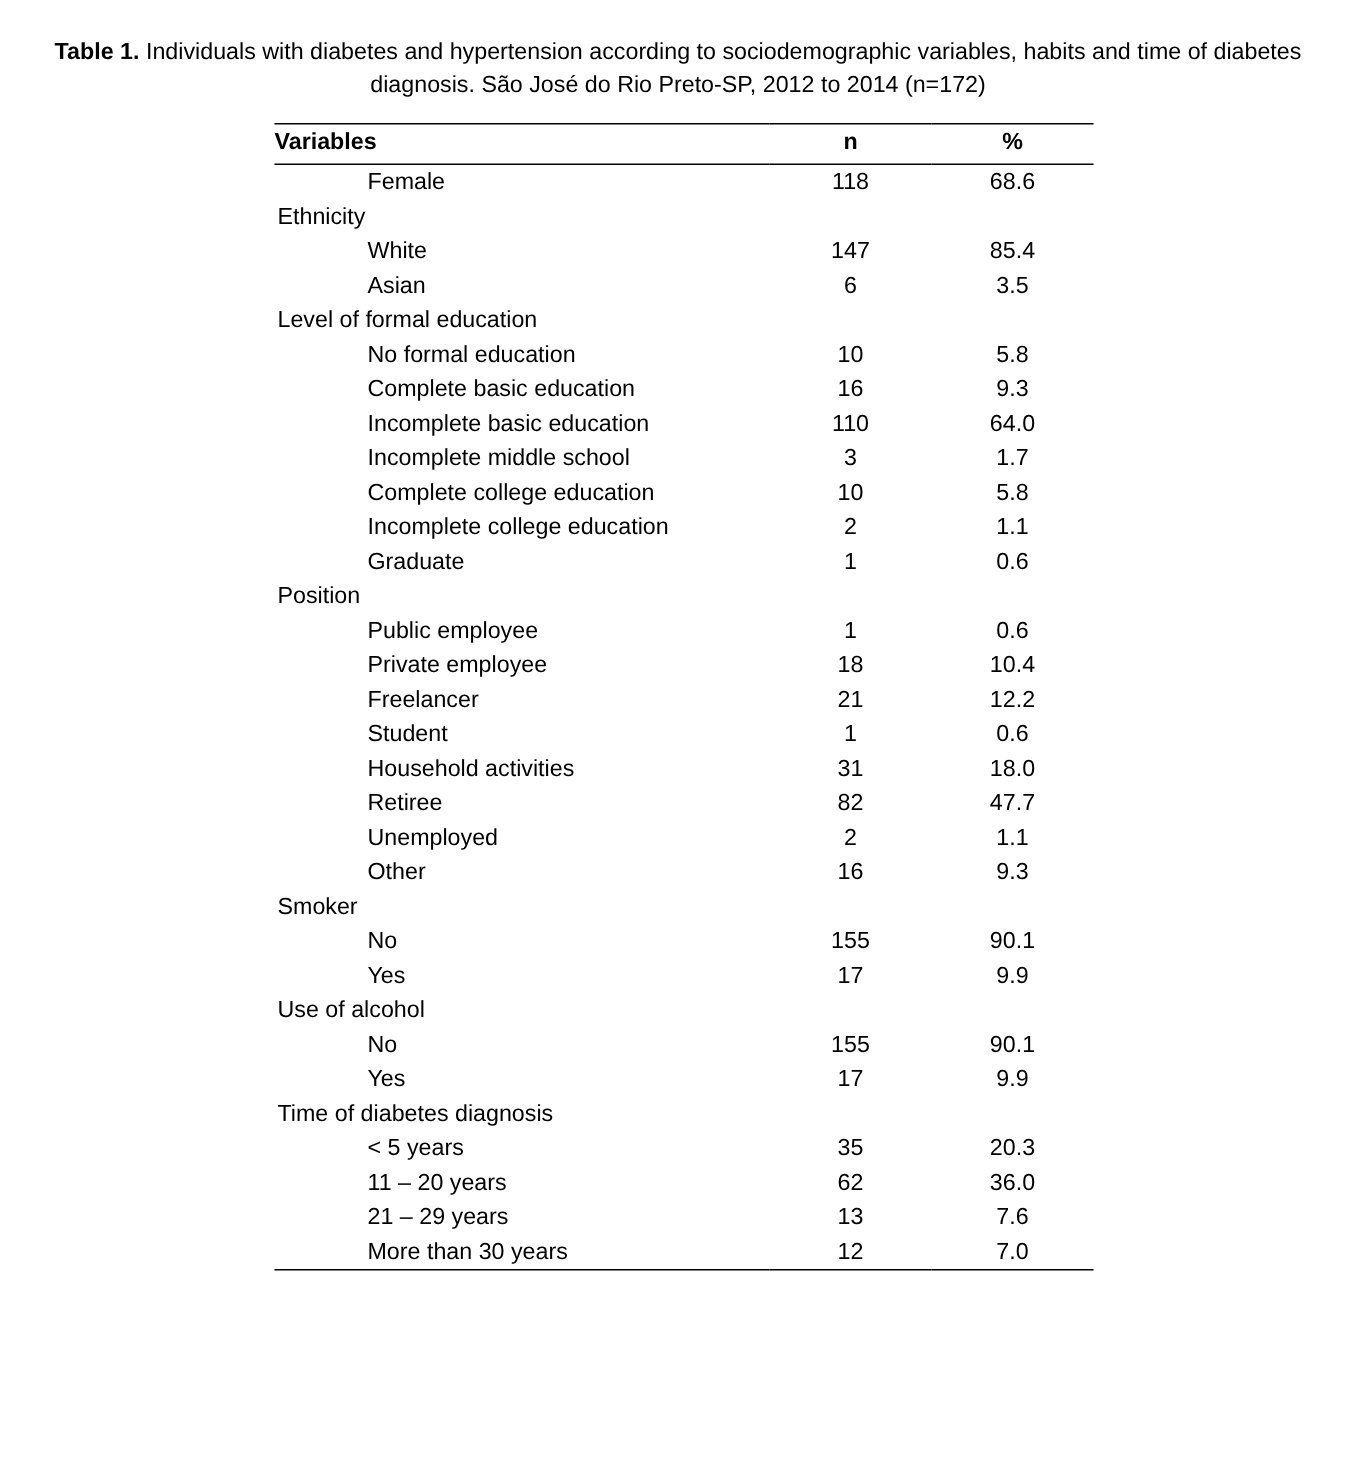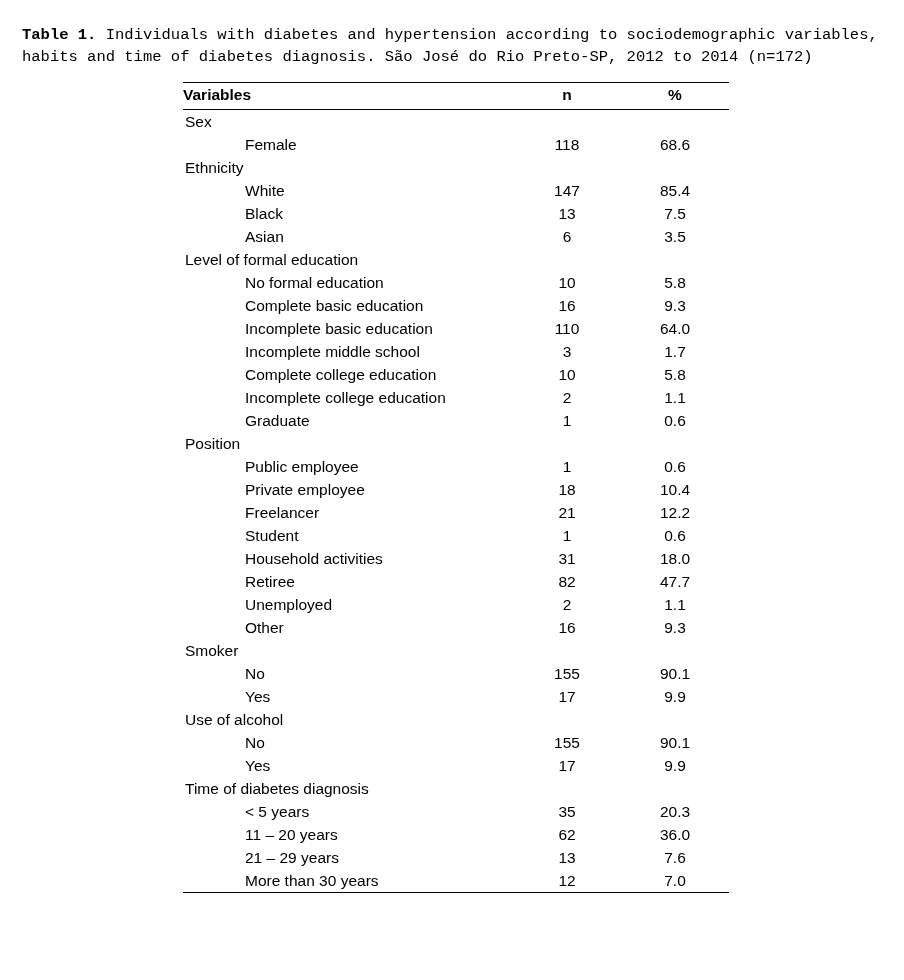--- a/index.html
+++ b/index.html
@@ -13,26 +13,25 @@
     font-family: "Liberation Sans", sans-serif;
     color: #000000;
     -webkit-font-smoothing: antialiased;
   }
   .page {
     width: 904px;
     box-sizing: border-box;
     padding: 18px 14px 0 14px;
   }
   .caption {
-    text-align: left;
+    text-align: center;
     font-size: 15.5px;
     line-height: 1.42;
     margin: 6px auto 14px auto;
     width: 860px;
-    font-family: Liberation Mono, monospace;
   }
   .caption .cap-label {
     font-weight: bold;
   }
   .table-wrap {
     width: 546px;
     margin: 0 auto;
     padding-left: 8px;
   }
   table.data {
@@ -96,44 +95,34 @@
         <col class="c-pct">
       </colgroup>
       <thead>
         <tr>
           <th class="col-var">Variables</th>
           <th class="col-n">n</th>
           <th class="col-pct">%</th>
         </tr>
       </thead>
       <tbody id="table-body">
-          <tr class="group">
-            <td class="label">Sex</td>
-            <td class="num"></td>
-            <td class="num"></td>
-          </tr>
           <tr class="item">
             <td class="label indent">Female</td>
             <td class="num">118</td>
             <td class="num">68.6</td>
           </tr>
           <tr class="group">
             <td class="label">Ethnicity</td>
             <td class="num"></td>
             <td class="num"></td>
           </tr>
           <tr class="item">
             <td class="label indent">White</td>
             <td class="num">147</td>
             <td class="num">85.4</td>
-          </tr>
-          <tr class="item">
-            <td class="label indent">Black</td>
-            <td class="num">13</td>
-            <td class="num">7.5</td>
           </tr>
           <tr class="item">
             <td class="label indent">Asian</td>
             <td class="num">6</td>
             <td class="num">3.5</td>
           </tr>
           <tr class="group">
             <td class="label">Level of formal education</td>
             <td class="num"></td>
             <td class="num"></td>

